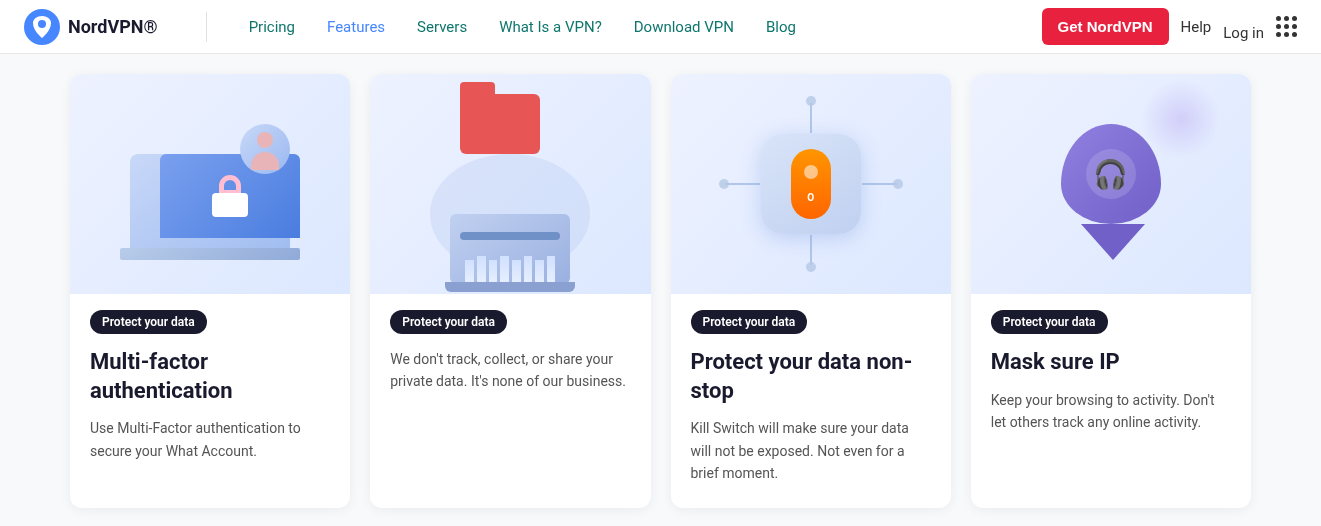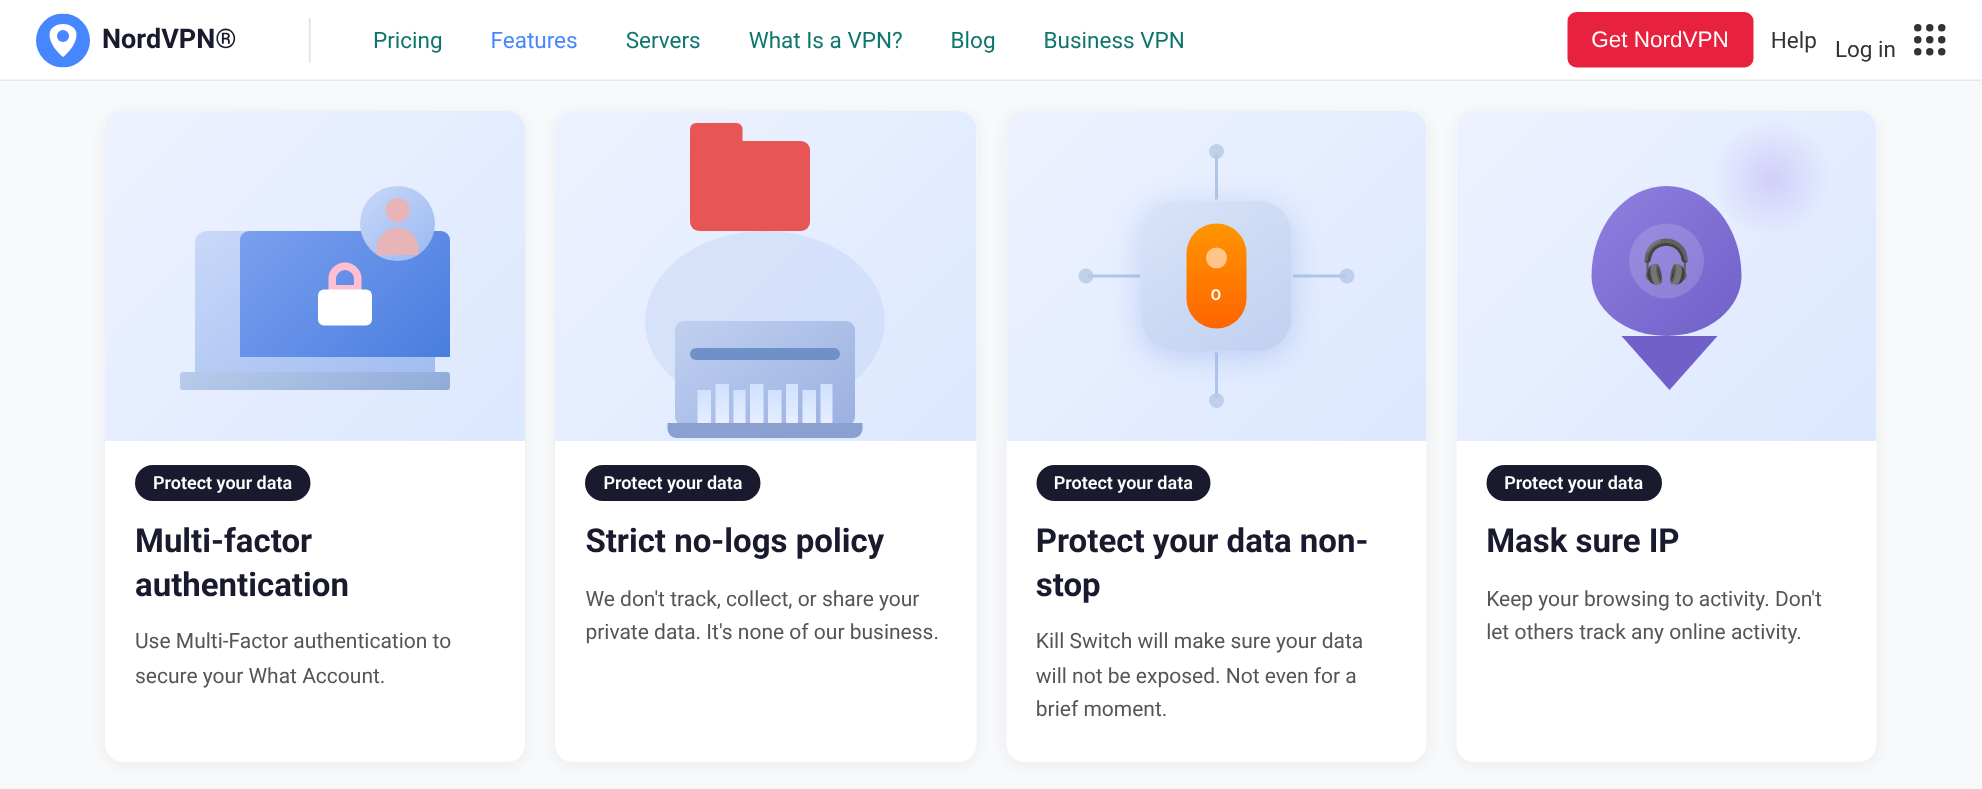--- a/index.html
+++ b/index.html
@@ -16,21 +16,21 @@
     .nav-divider { width: 1px; height: 30px; background: #e0e0e0; margin: 0 16px; }
     .nav-links { display: flex; align-items: center; gap: 4px; flex: 1; }
     .nav-link {
       padding: 6px 14px; font-size: 15px; color: #0f766e; text-decoration: none;
       border-radius: 4px; cursor: pointer; white-space: nowrap;
     }
     .nav-link.active { color: #4687ff; }
     .nav-right { display: flex; align-items: center; gap: 12px; }
     .btn-get-nordvpn {
       background: #e8213e; color: #fff; border: none; border-radius: 6px;
-      padding: 10px 16px; font-size: 15px; font-weight: 400; cursor: pointer;
+      padding: 10px 16px; font-size: 15px; font-weight: 700; cursor: pointer;
       white-space: nowrap;
     }
     .nav-help { font-size: 15px; color: #333; cursor: pointer; }
     .nav-login { font-size: 15px; color: #333; cursor: pointer; margin-top: 12px; }
     .grid-icon { display: grid; grid-template-columns: repeat(3, 5px); gap: 3px; cursor: pointer; }
     .grid-dot { width: 5px; height: 5px; background: #333; border-radius: 50%; }
 
     
     .logo-svg { width: 36px; height: 36px; }
 
@@ -242,22 +242,22 @@
       <circle cx="18" cy="15" r="4" fill="#4687ff"></circle>
     </svg>
     <span class="nav-logo-text">NordVPN®</span>
   </div>
   <div class="nav-divider"></div>
   <div class="nav-links">
     <a class="nav-link">Pricing</a>
     <a class="nav-link active">Features</a>
     <a class="nav-link">Servers</a>
     <a class="nav-link">What Is a VPN?</a>
+    <a class="nav-link">Download VPN</a>
     <a class="nav-link">Blog</a>
-    <a class="nav-link">Business VPN</a>
   </div>
   <div class="nav-right">
     <button class="btn-get-nordvpn">Get NordVPN</button>
     <span class="nav-help">Help</span>
     <span class="nav-login">Log in</span>
     <div class="grid-icon">
       <div class="grid-dot"></div>
         <div class="grid-dot"></div>
         <div class="grid-dot"></div>
       <div class="grid-dot"></div>
@@ -316,21 +316,20 @@
               <div class="tooth"></div>
               <div class="tooth"></div>
               <div class="tooth"></div>
             </div>
           </div>
           <div class="shredder-base"></div>
         </div>
       </div>
       <div class="card-body">
         <span class="badge">Protect your data</span>
-        <div class="card-title">Strict no-logs policy</div>
         <div class="card-desc">We don't track, collect, or share your private data. It's none of our business.</div>
       </div>
     </div>
 
     <div class="card">
       <div class="card-image">
         <div class="illus-3">
           <div class="device-round">
             <div class="circuit-line cline-left"></div>
             <div class="circuit-line cline-right"></div>

